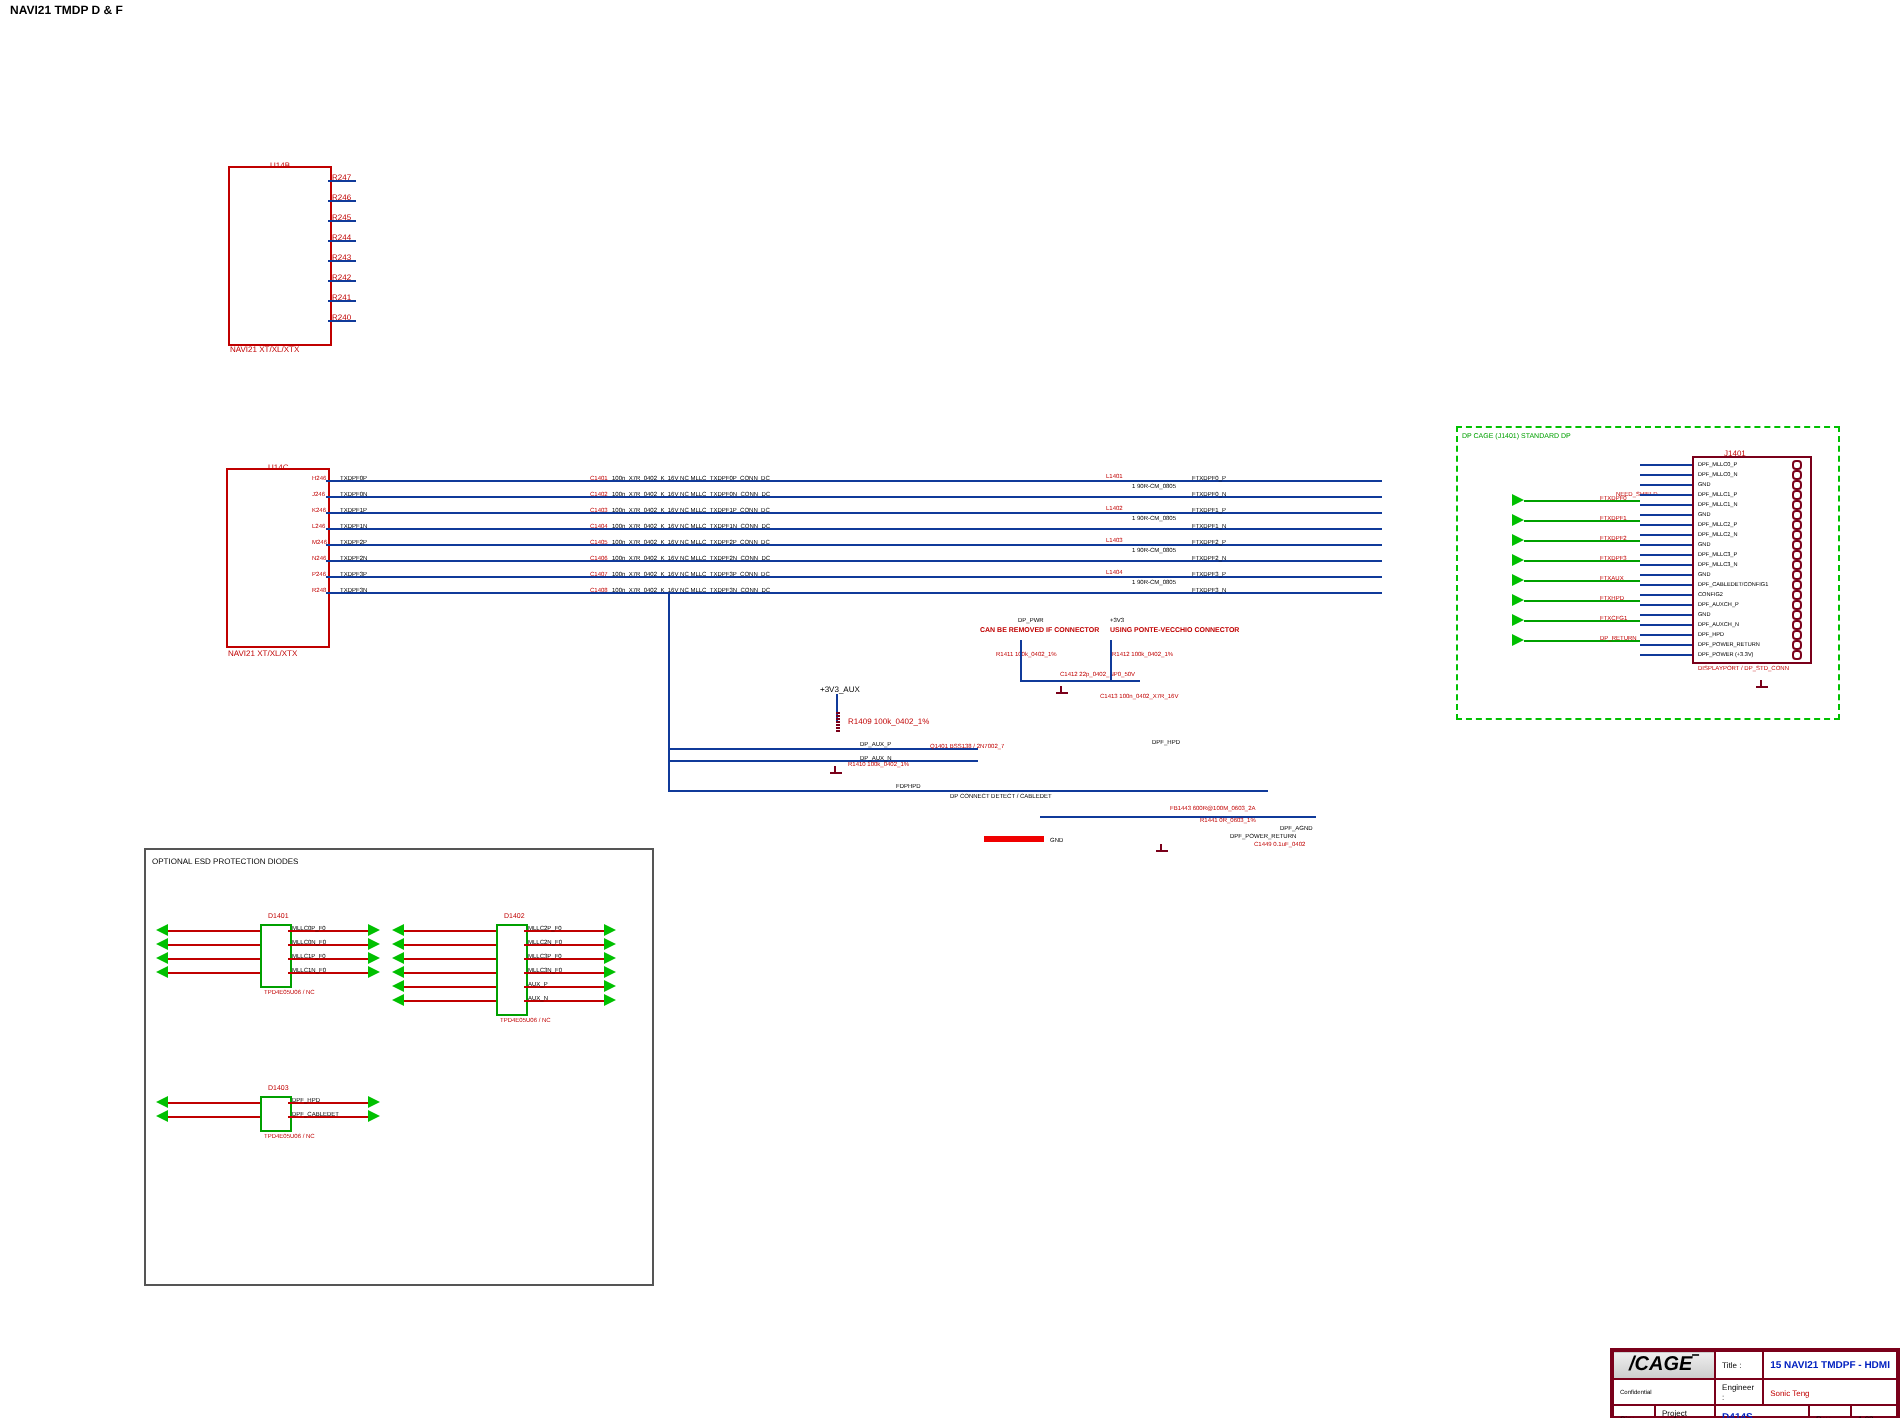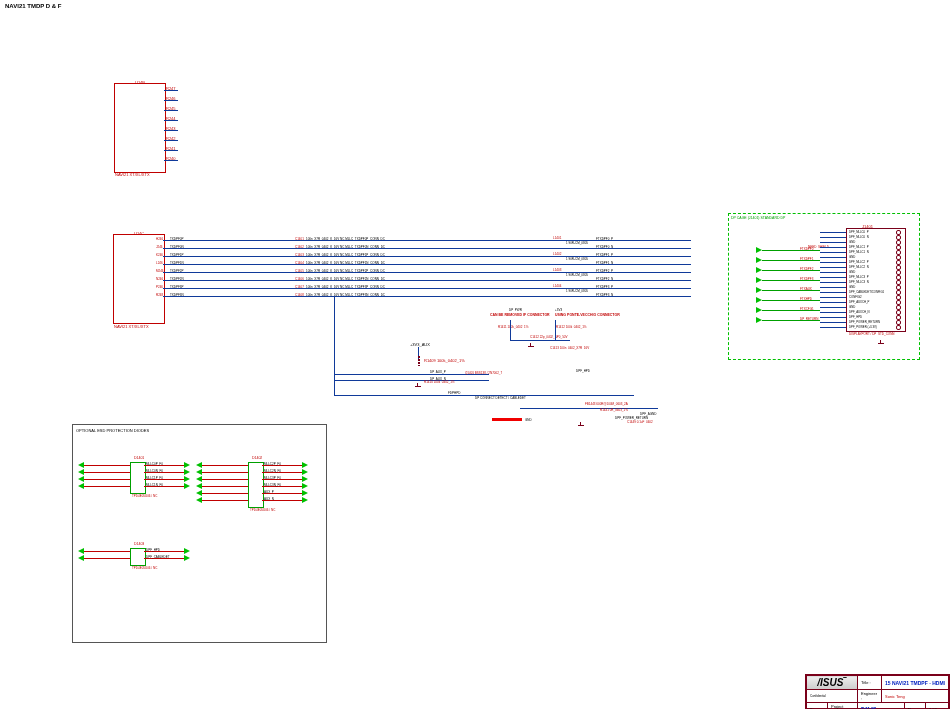--- a/index.html
+++ b/index.html
@@ -106,21 +106,21 @@
 
   <div class="box black" style="left:72px;top:424px;width:253px;height:217px;"></div>
   <div class="txt" style="left:76px;top:428px;font-size:4px;">OPTIONAL ESD PROTECTION DIODES</div>
 
   <div id="esd-blocks"></div>
 
   <div class="tb" style="left:805px;top:674px;width:143px;height:33px;">
     <table>
       <tbody>
           <tr style="height:9px;">
-        <td class="logo" colspan="2" style="width:55px;">/ISUS‾</td>
+        <td class="logo" colspan="2" style="width:55px;">/CAGE‾</td>
         <td>Title :</td>
         <td colspan="3" class=""><span class="txt blue-bold" style="position:static;font-size:5px;">15 NAVI21 TMDPF - HDMI</span></td>
       </tr>
       <tr style="height:6px;">
         <td colspan="2" style="font-size:3px;">Confidential</td>
         <td>Engineer :</td>
         <td colspan="3"><span class="txt red" style="position:static;">Sonic Teng</span></td>
       </tr>
       <tr style="height:8px;">
         <td style="width:14px;">Size</td>

